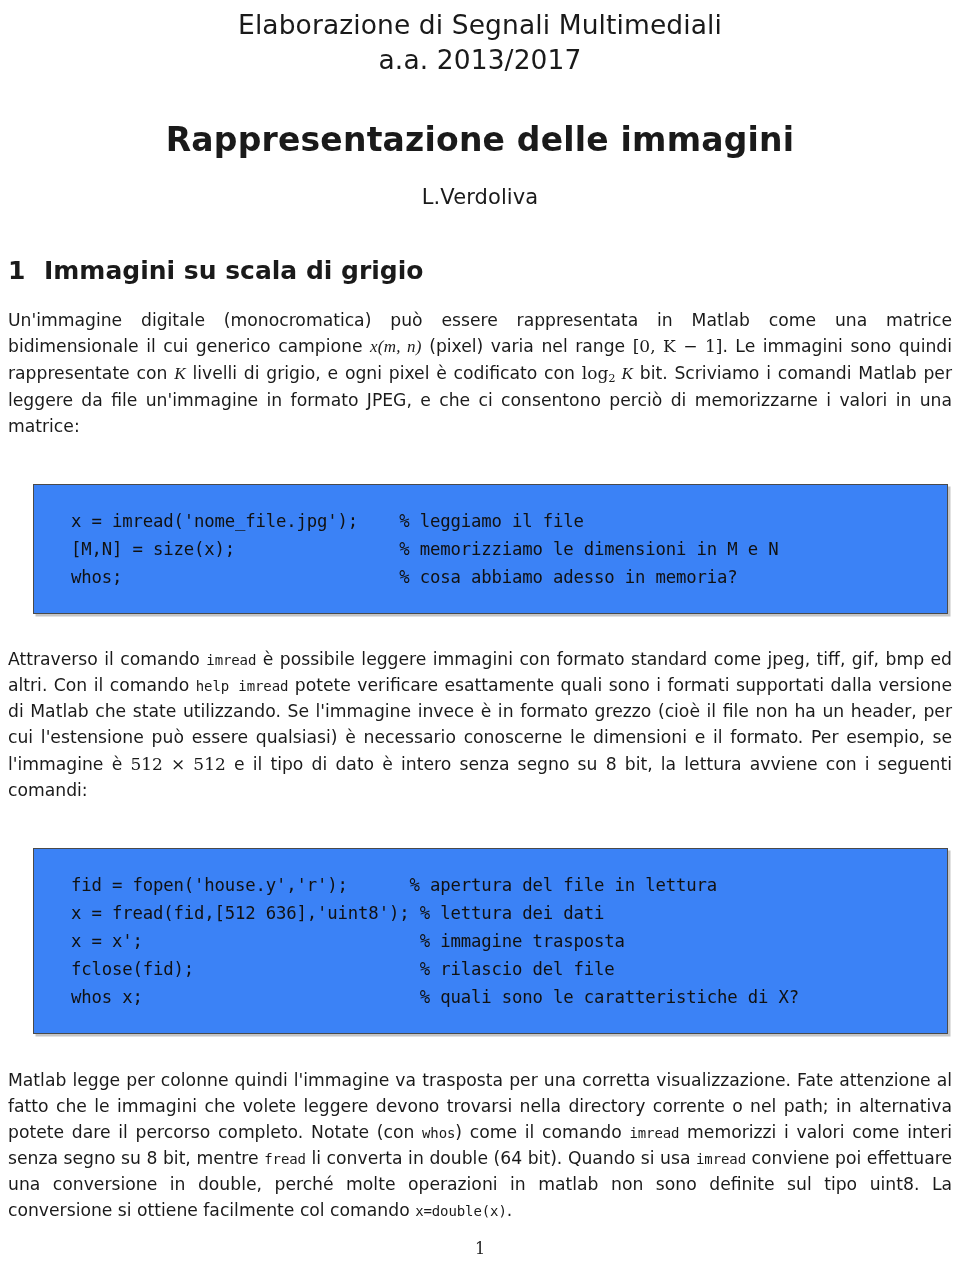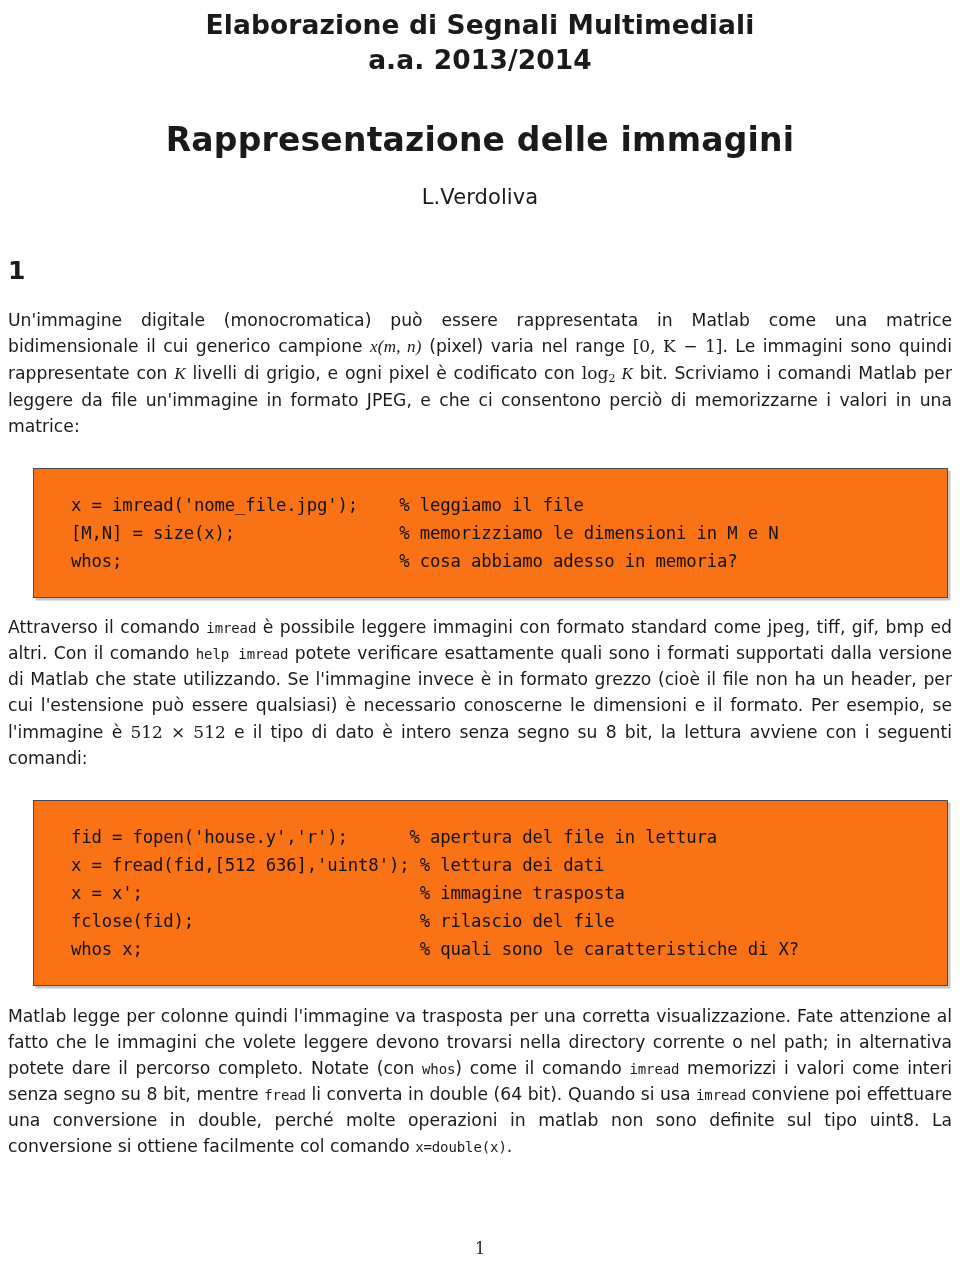--- a/index.html
+++ b/index.html
@@ -21,21 +21,21 @@
     box-sizing: border-box;
     padding: 0 8px;
     position: relative;
   }
 
   
   .course-title {
     text-align: center;
     font-size: 26.5px;
     line-height: 1.32;
-    font-weight: 700;
+    font-weight: 400;
     letter-spacing: 0.1px;
     margin: 0;
     padding-top: 8px;
     color: #1a1a1a;
   }
   .course-title .line2 { display: block; }
 
   .doc-title {
     text-align: center;
     font-size: 33px;
@@ -108,24 +108,24 @@
   .tt {
     font-family: "DejaVu Sans Mono", monospace;
     font-size: 14px;
     letter-spacing: -0.1px;
   }
   .ital { }
 
   
   .codebox {
     border: 1.3px solid #4a4a4a;
-    background: #f97316;
+    background: #3b82f6;
     box-sizing: border-box;
     box-shadow: 2.5px 2.5px 0 0 rgba(150,150,150,0.55);
-    margin: 0 auto;
+    margin: 16px auto;
     width: 915px;
   }
   .codebox-wrap-1 { padding-top: 29px; padding-left: 25px; padding-right: 20px; }
   .codebox-wrap-2 { padding-top: 28px; padding-left: 25px; padding-right: 20px; }
 
   .codebox .inner {
     padding: 22px 0 22px 37px;
   }
   .codebox pre {
     margin: 0;
@@ -147,30 +147,31 @@
     font-family: "DejaVu Serif", serif;
   }
 </style>
 </head>
 <body>
 
 <div class="page">
 
   <h1 class="course-title">
     <span>Elaborazione di Segnali Multimediali</span>
-    <span class="line2">a.a. 2013/2014</span>
+    <span class="line2">a.a. 2013/2017</span>
   </h1>
 
   <h2 class="doc-title">Rappresentazione delle immagini</h2>
 
   <div class="author">L.Verdoliva</div>
 
 
   <h3 class="section-heading">
     <span class="num">1</span>
+    <span>Immagini su scala di grigio</span>
   </h3>
 
   <p class="para first-body"><span>Un'immagine digitale (monocromatica) può essere rappresentata in Matlab come una matrice bidimensionale il cui generico campione </span><span class="mathit">x(m, n)</span><span> (</span><span class="ital">pixel</span><span>) varia nel range </span><span class="mathrm">[0, K − 1]</span><span>. Le immagini sono quindi rappresentate con </span><span class="mathit">K</span><span> livelli di grigio, e ogni pixel è codificato con </span><span class="mathrm"><span>log</span><sub>2</sub><span class="mathit"> K</span></span><span> bit. Scriviamo i comandi Matlab per leggere da file un'immagine in formato JPEG, e che ci consentono perciò di memorizzarne i valori in una matrice:</span></p>
 
   <div class="codebox-wrap-1">
     <div class="codebox">
       <div class="inner">
         <pre>x = imread('nome_file.jpg');    % leggiamo il file
 [M,N] = size(x);                % memorizziamo le dimensioni in M e N
 whos;                           % cosa abbiamo adesso in memoria?</pre>

